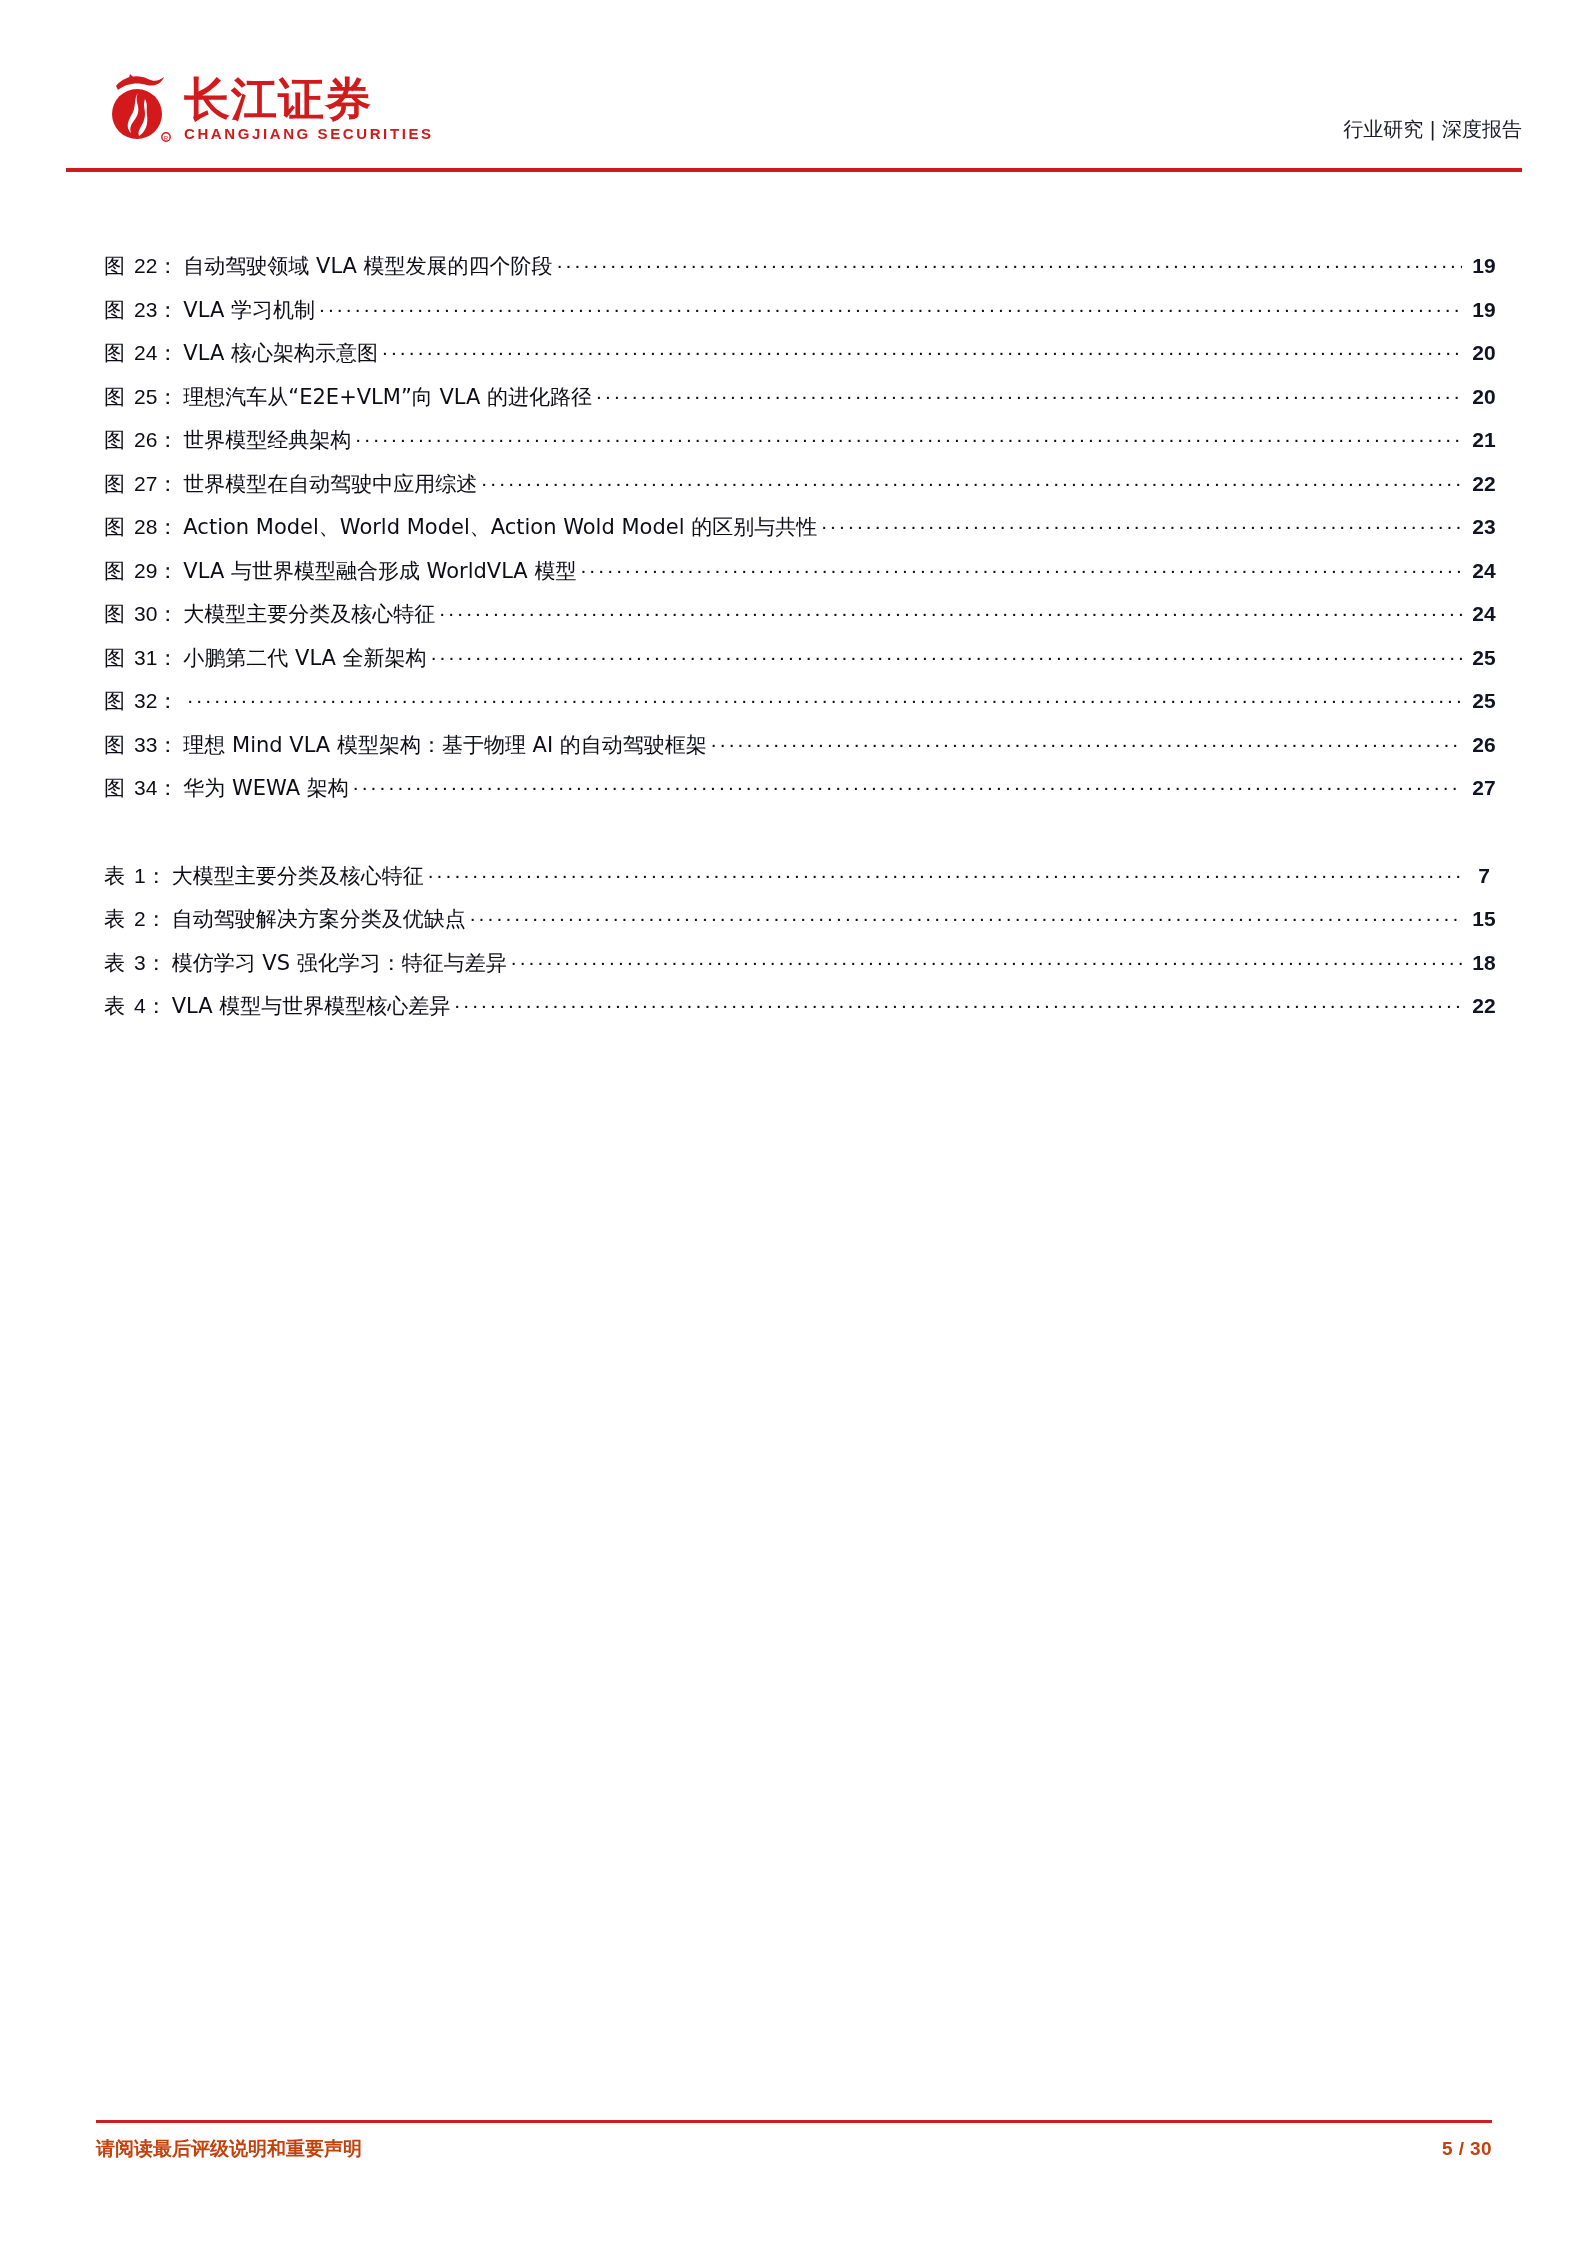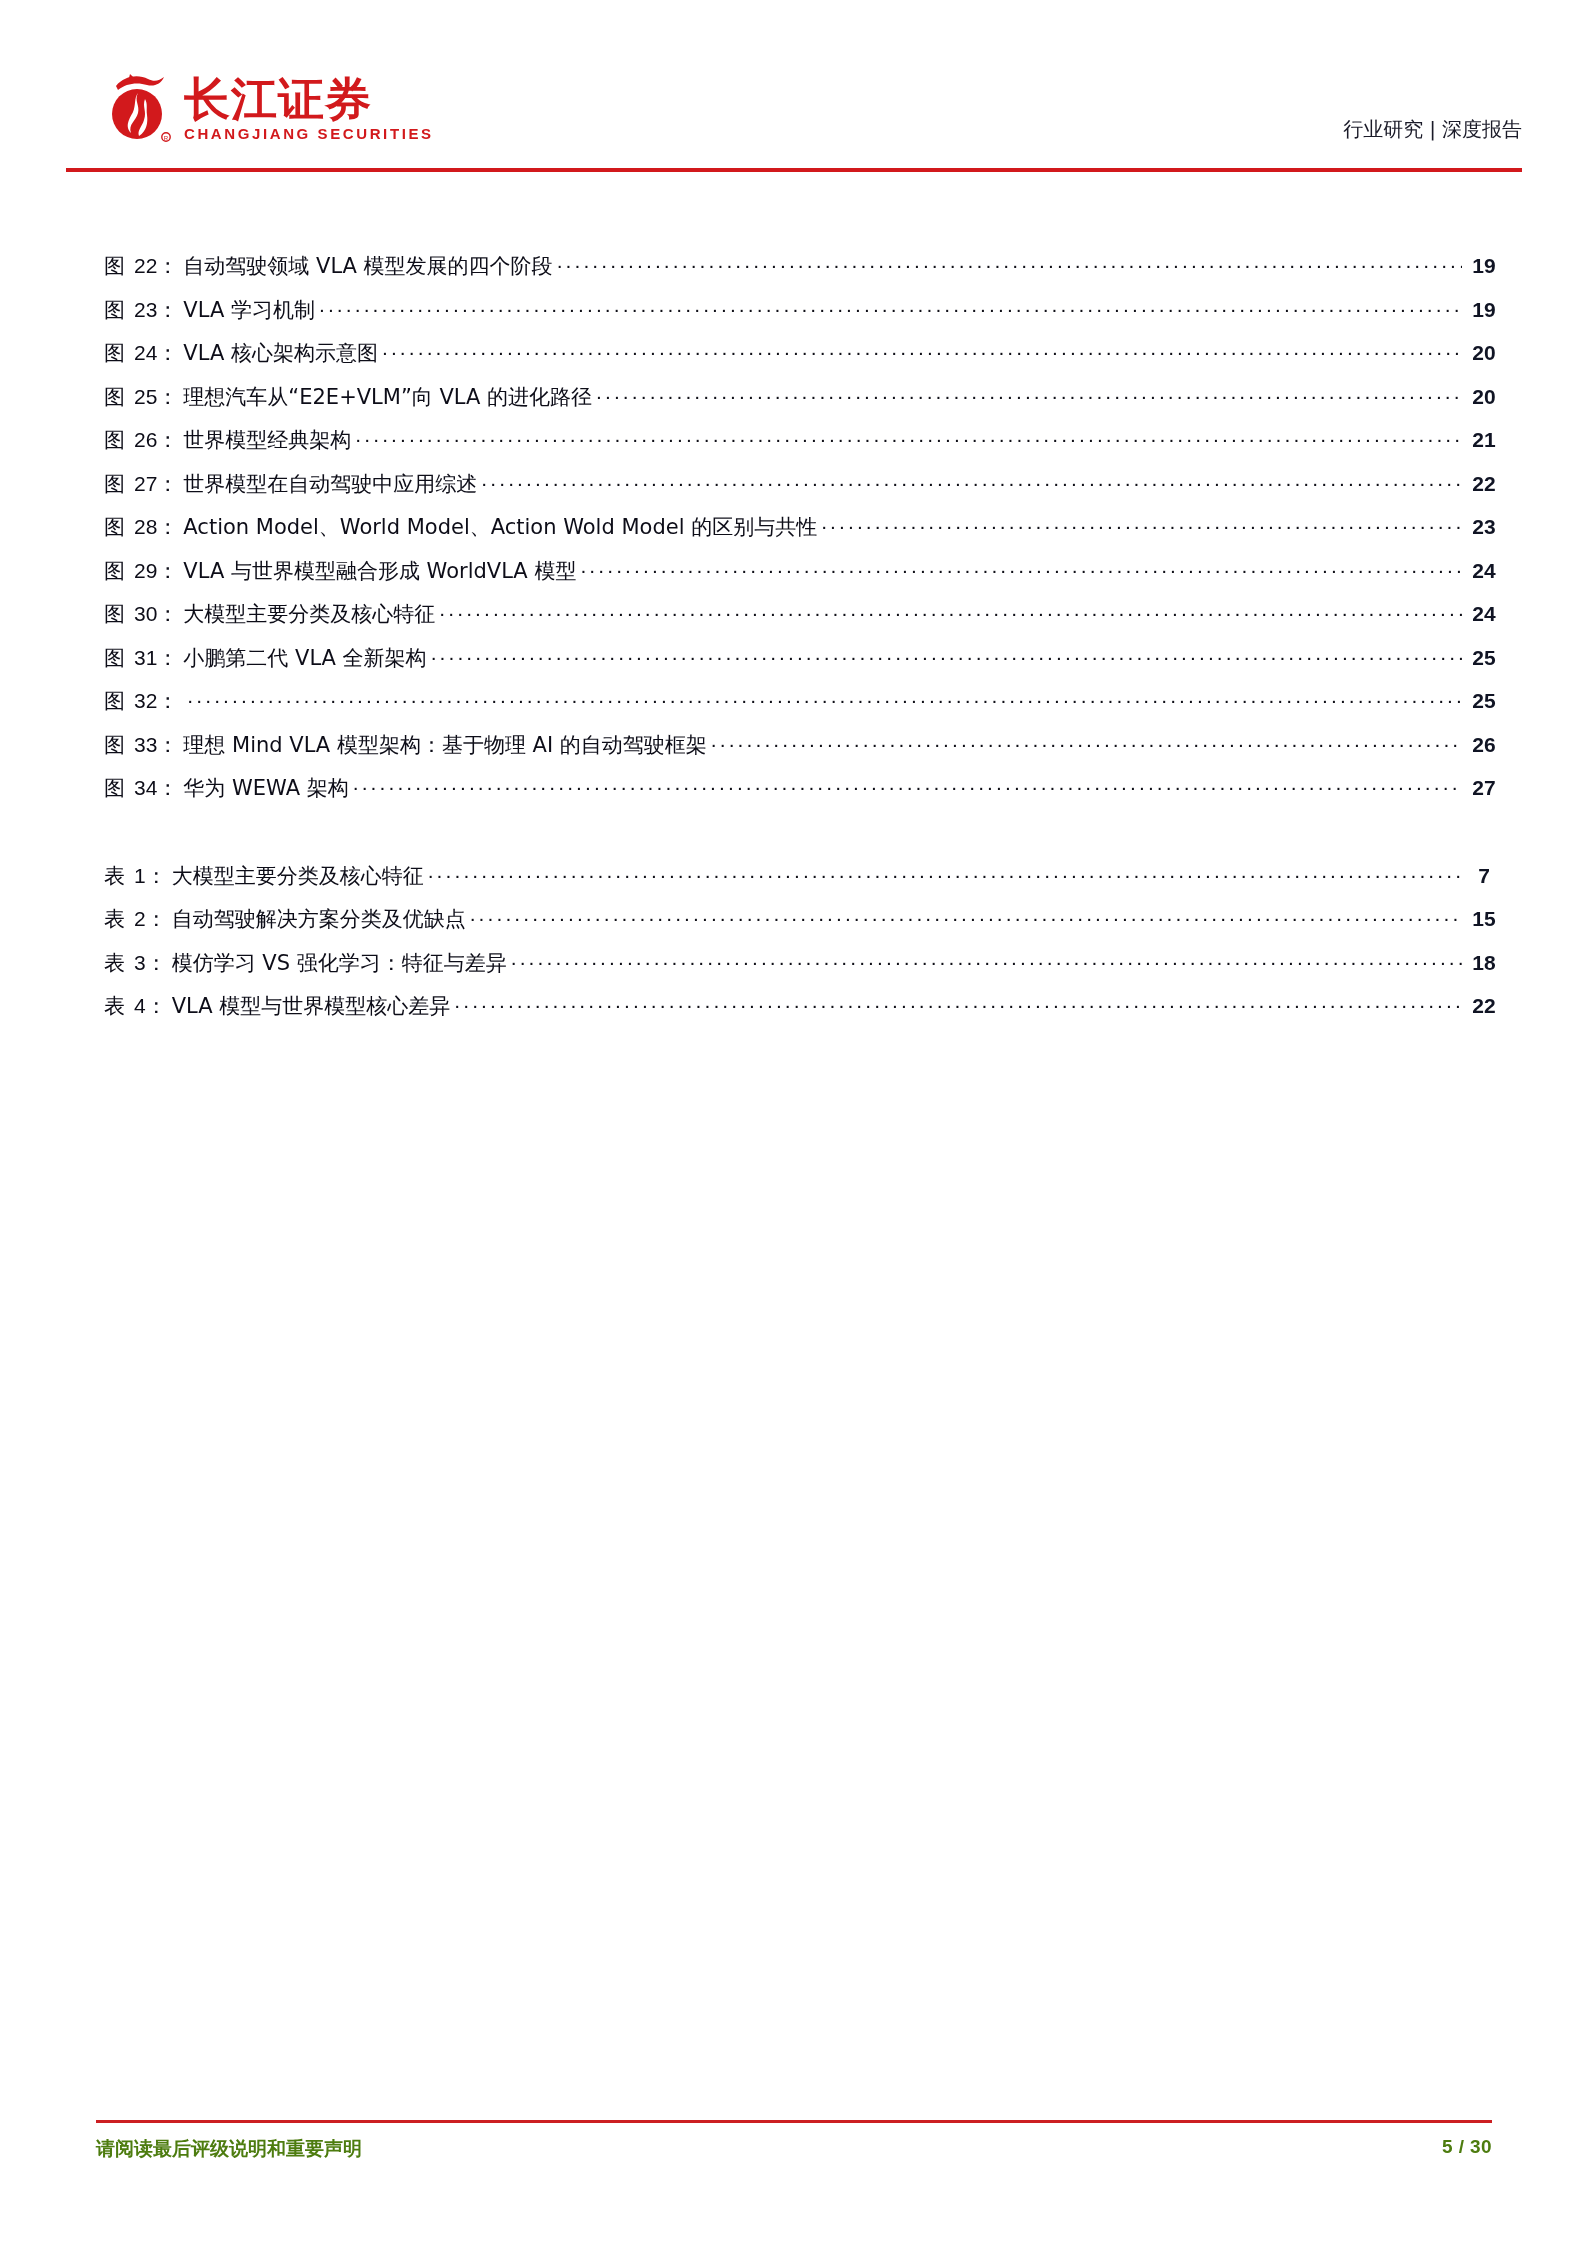--- a/index.html
+++ b/index.html
@@ -171,25 +171,25 @@
     height: 3px;
     background: #cc1f22;
   }
   .footer {
     position: absolute;
     left: 96px;
     top: 2136px;
     width: 1396px;
     display: flex;
     justify-content: space-between;
-    align-items: flex-start;
+    align-items: center;
     font-family: "DejaVu Sans", sans-serif;
     font-size: 19px;
     font-weight: 700;
-    color: #4d7c0f;
+    color: #c2410c;
   }
   .footer-page {
     font-family: "Liberation Sans", sans-serif;
     font-size: 19px;
     font-weight: 700;
     letter-spacing: 0.4px;
   }
 </style>
 </head>
 <body>

